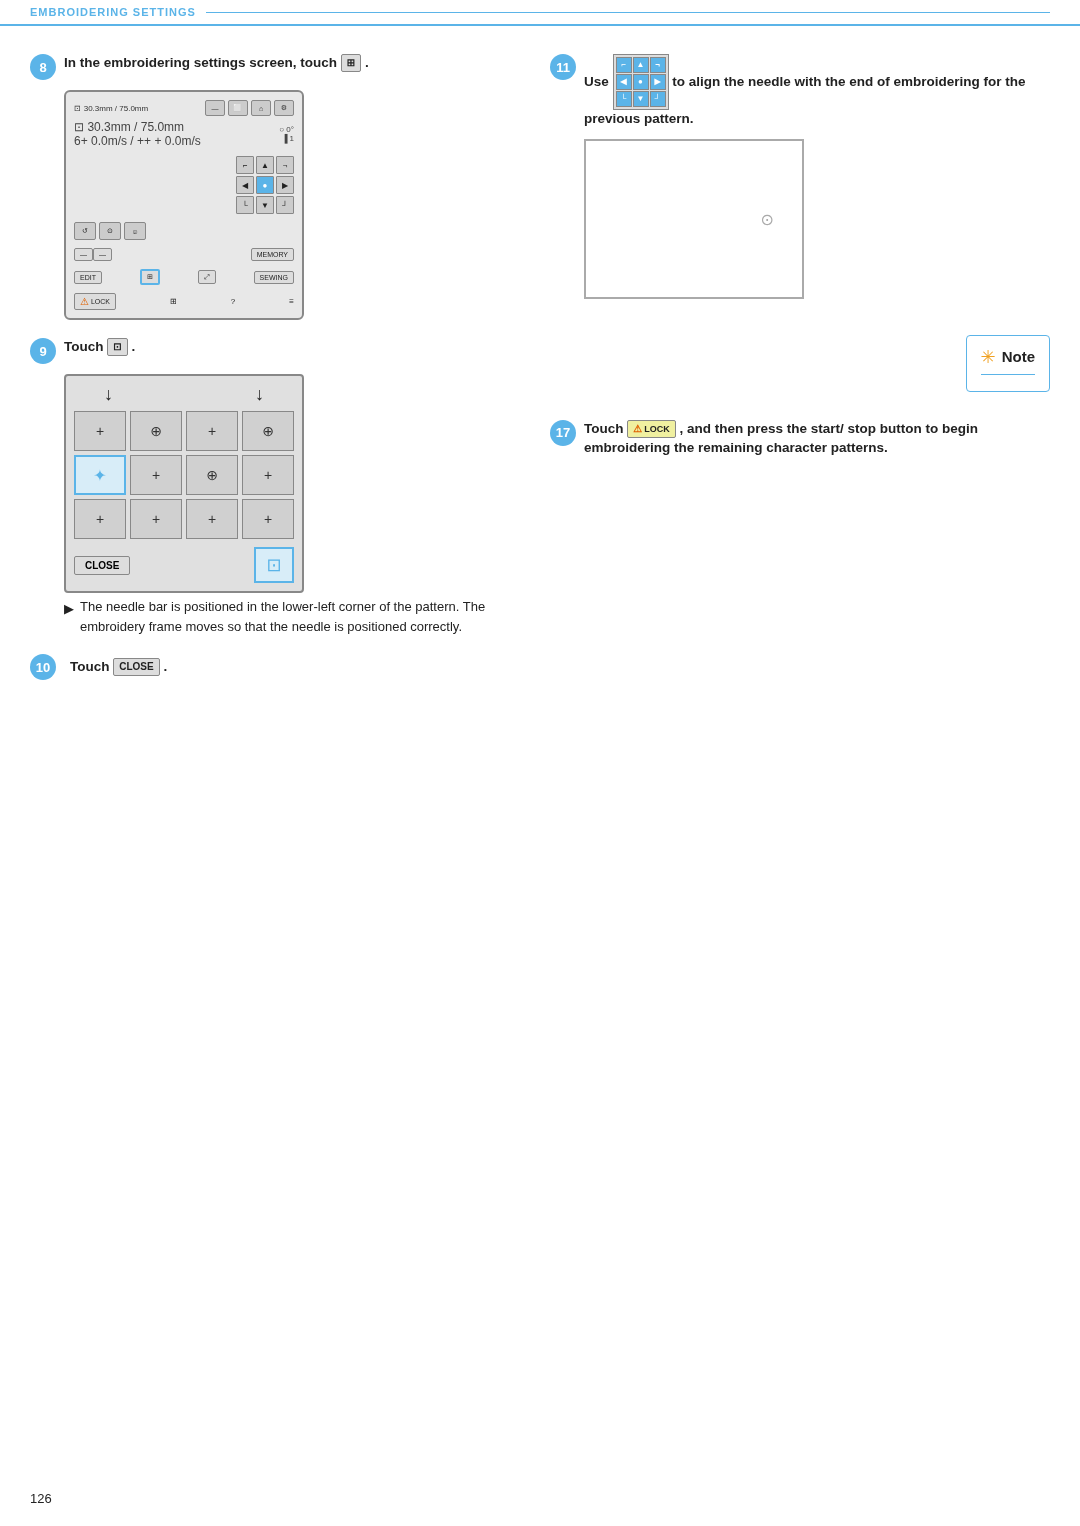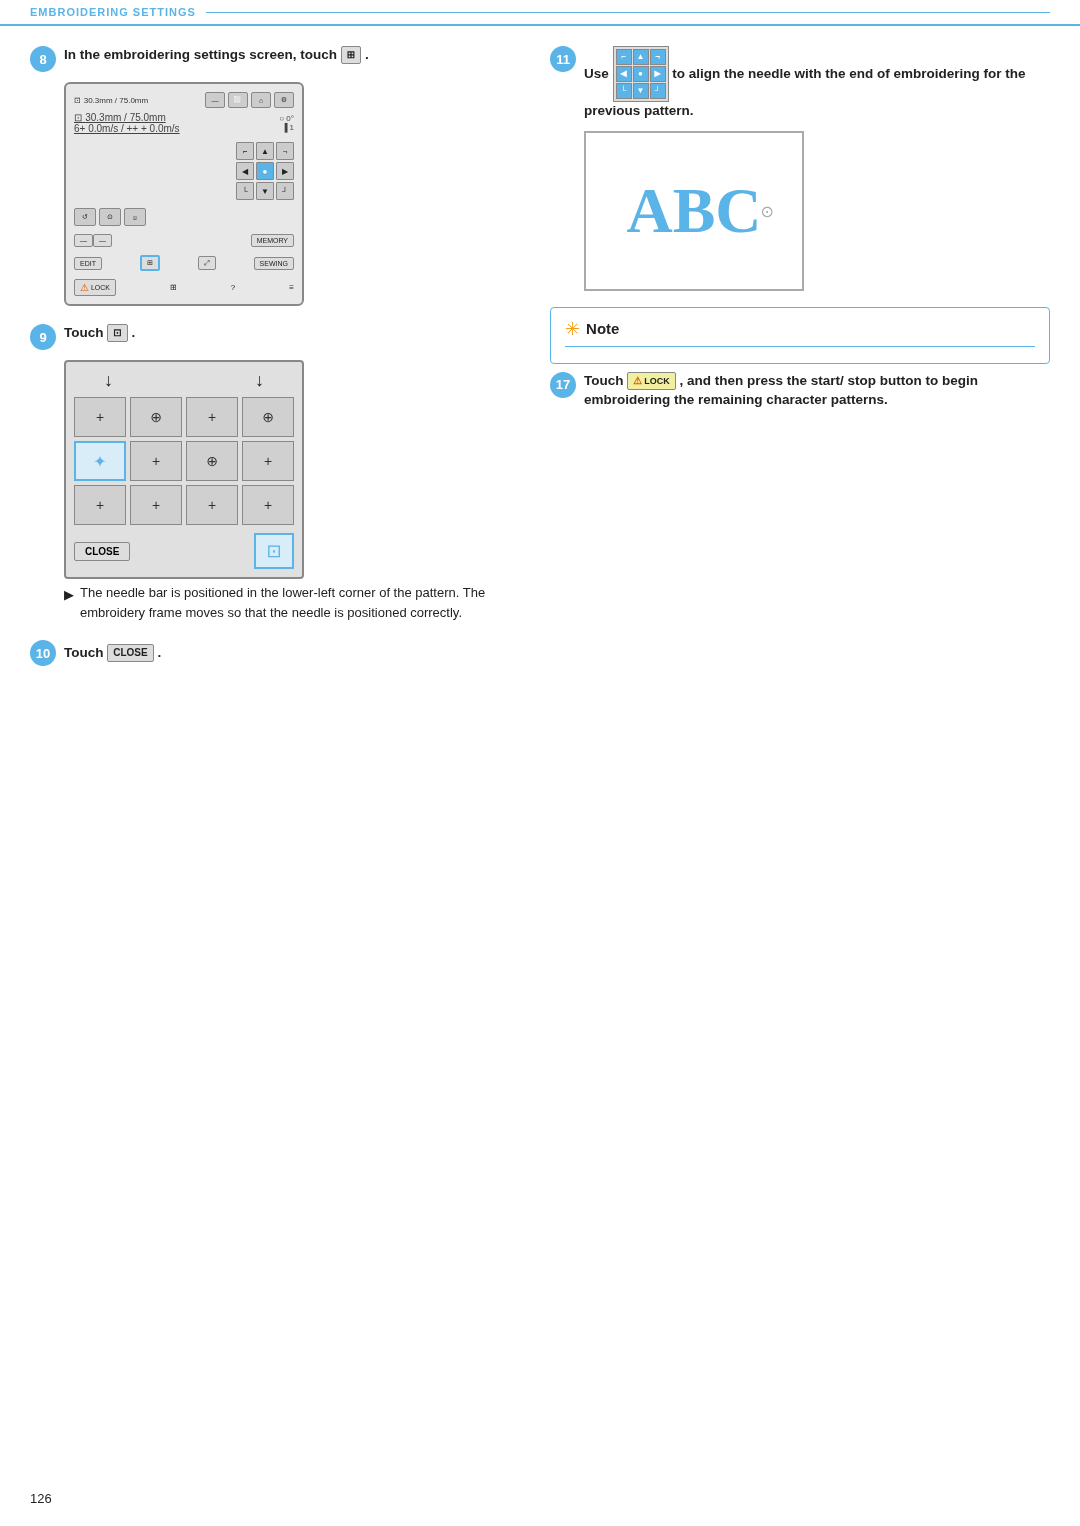--- a/index.html
+++ b/index.html
@@ -12,21 +12,21 @@
       font-size: 14px;
       color: #222;
     }
 
     
     .header-bar {
       display: flex;
       align-items: center;
       border-bottom: 2px solid #5bb4e8;
       padding: 6px 30px;
-      margin-bottom: 0;
+      margin-bottom: 8px;
     }
     .header-bar .header-title {
       font-size: 11px;
       font-weight: bold;
       color: #5bb4e8;
       letter-spacing: 1px;
       text-transform: uppercase;
     }
     .header-bar .header-line {
       flex: 1;
@@ -49,21 +49,22 @@
       display: flex;
       flex-direction: column;
       gap: 18px;
     }
 
     
     .right-col {
       flex: 1;
       display: flex;
       flex-direction: column;
-      gap: 8px;
+      gap: 28px;
+      align-items: flex-end;
     }
 
     
     .step-circle {
       display: inline-flex;
       align-items: center;
       justify-content: center;
       width: 26px;
       height: 26px;
       border-radius: 50%;
@@ -482,21 +483,21 @@
       bottom: 20px;
       left: 30px;
       font-size: 13px;
       color: #222;
     }
 
     
     .step10-row {
       display: flex;
       align-items: center;
-      gap: 8px;
+      gap: 14px;
     }
 
     
     .screen-mid-row {
       display: flex;
       justify-content: flex-end;
       gap: 4px;
       margin-top: 4px;
     }
 
@@ -539,21 +540,21 @@
           <div class="screen-top-icons">
             <span class="screen-icon-btn">—</span>
             <span class="screen-icon-btn">⬜</span>
             <span class="screen-icon-btn">⌂</span>
             <span class="screen-icon-btn">⚙</span>
           </div>
         </div>
 
 
         <div class="screen-bottom-info">
-          <div style="font-size:10px;text-decoration:underline;">
+          <div style="font-size:12px;">
             <div>⊡ <span>30.3mm / 75.0mm</span></div>
             <div>6+ 0.0m/s / ++ + 0.0m/s</div>
           </div>
           <div style="font-size:8px; text-align:right;">
             <div>○ <span>0°</span></div>
             <div>▐ <span>1</span></div>
           </div>
         </div>
 
         <div class="screen-mid-row">
@@ -715,21 +716,20 @@
               <div class="nav-cell highlight">▼</div>
               <div class="nav-cell highlight">┘</div>
             </div>
           </span>
           <span> </span>
           <span>to align the needle with the end of embroidering for the previous pattern.</span>
         </span>
       </div>
 
       <div class="abc-box">
-        <span class="abc-text">ABC</span>
         <span class="abc-needle">⊙</span>
       </div>
     </div>
 
     <div class="note-box">
       <div class="note-header">
         <span class="note-star">✳</span>
         <span class="note-title">Note</span>
       </div>
       <div class="note-line"></div>

